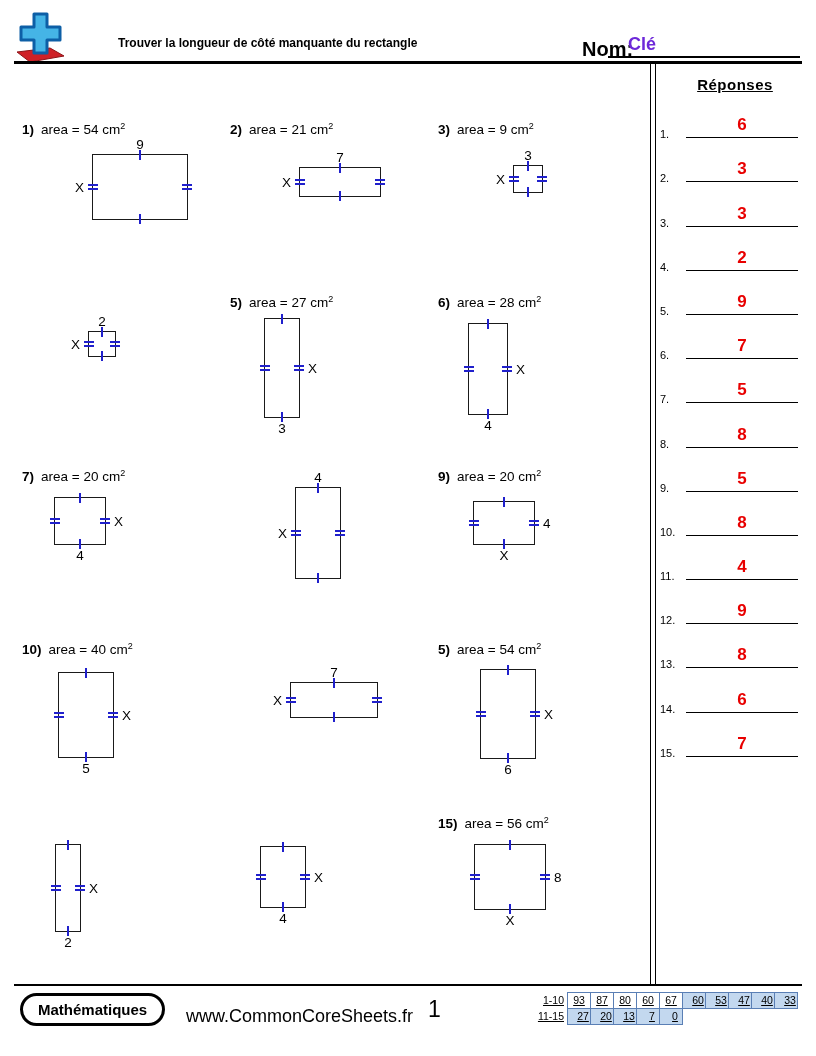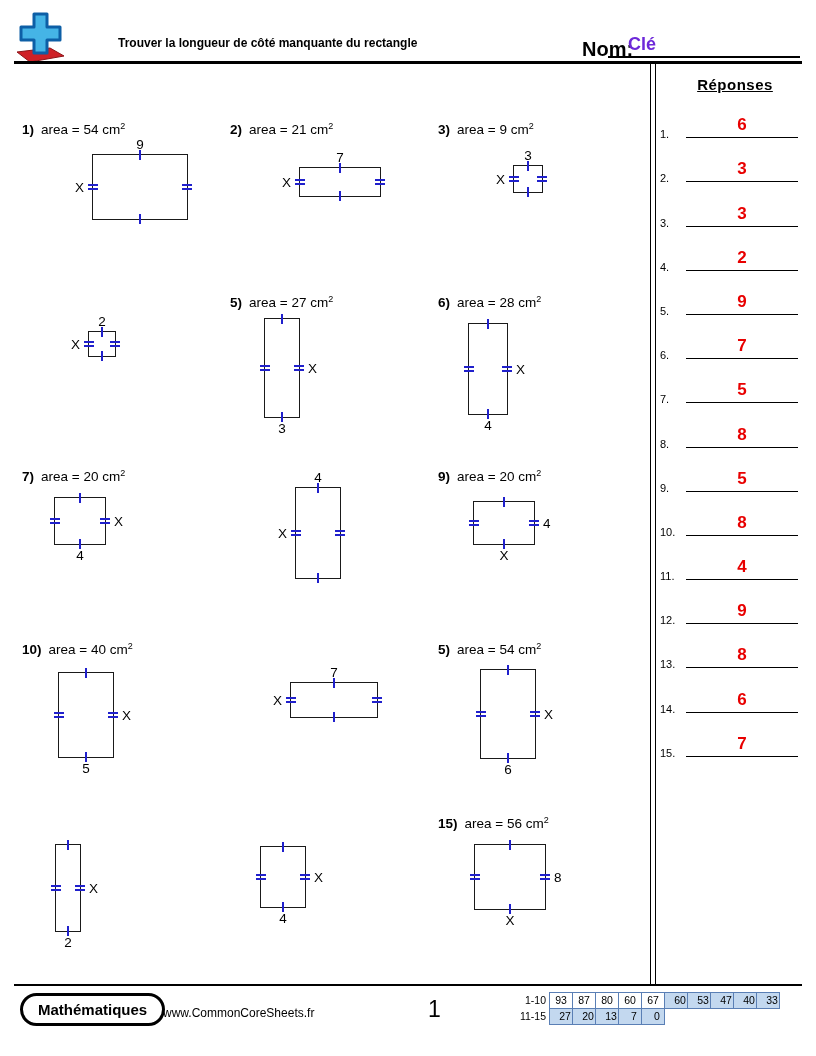--- a/index.html
+++ b/index.html
@@ -42,24 +42,24 @@
   .ans-rows { position: absolute; left: 660px; top: 100px; width: 152px; }
   .arow { position: relative; height: 44.2px; }
   .anum { position: absolute; left: 0; bottom: 4px; font-size: 11px; }
   .aline { position: absolute; left: 26px; bottom: 6px; width: 112px; height: 1px; border-bottom: 1.6px solid #000; }
   .aval { position: absolute; left: 26px; bottom: 9px; width: 112px; text-align: center;
           color: #e80000; font-weight: bold; font-size: 17px; }
 
   .brule { position: absolute; left: 14px; top: 984px; width: 788px; height: 2px; background: #000; }
   .badge { position: absolute; left: 20px; top: 993px; border: 3px solid #000; border-radius: 22px;
            padding: 5px 15px; font-size: 15px; font-weight: bold; background: #fff; }
-  .website { position: absolute; left: 163px; top: 1006px; font-size: 12px; }
+  .website { position: absolute; left: 186px; top: 1006px; font-size: 18px; }
   .pageno { position: absolute; left: 428px; top: 996px; font-size: 23px; }
 
-  .score { position: absolute; left: 512px; top: 992px; font-size: 10.5px; }
+  .score { position: absolute; left: 530px; top: 992px; font-size: 10.5px; text-decoration: underline; }
   .srow { display: flex; }
   .srow + .srow { margin-top: -1px; }
   .slabel { width: 38px; text-align: right; padding-right: 4px; line-height: 17px; }
   .scell { width: 24px; height: 17px; border: 1px solid #5a7fb5; margin-left: -1px;
            text-align: center; line-height: 15px; background: #fff; }
   .scell:first-of-type { margin-left: 0; }
   .scell.hl { background: #c3d8ef; padding-left: 8px; }
 </style>
 </head>
 <body>

